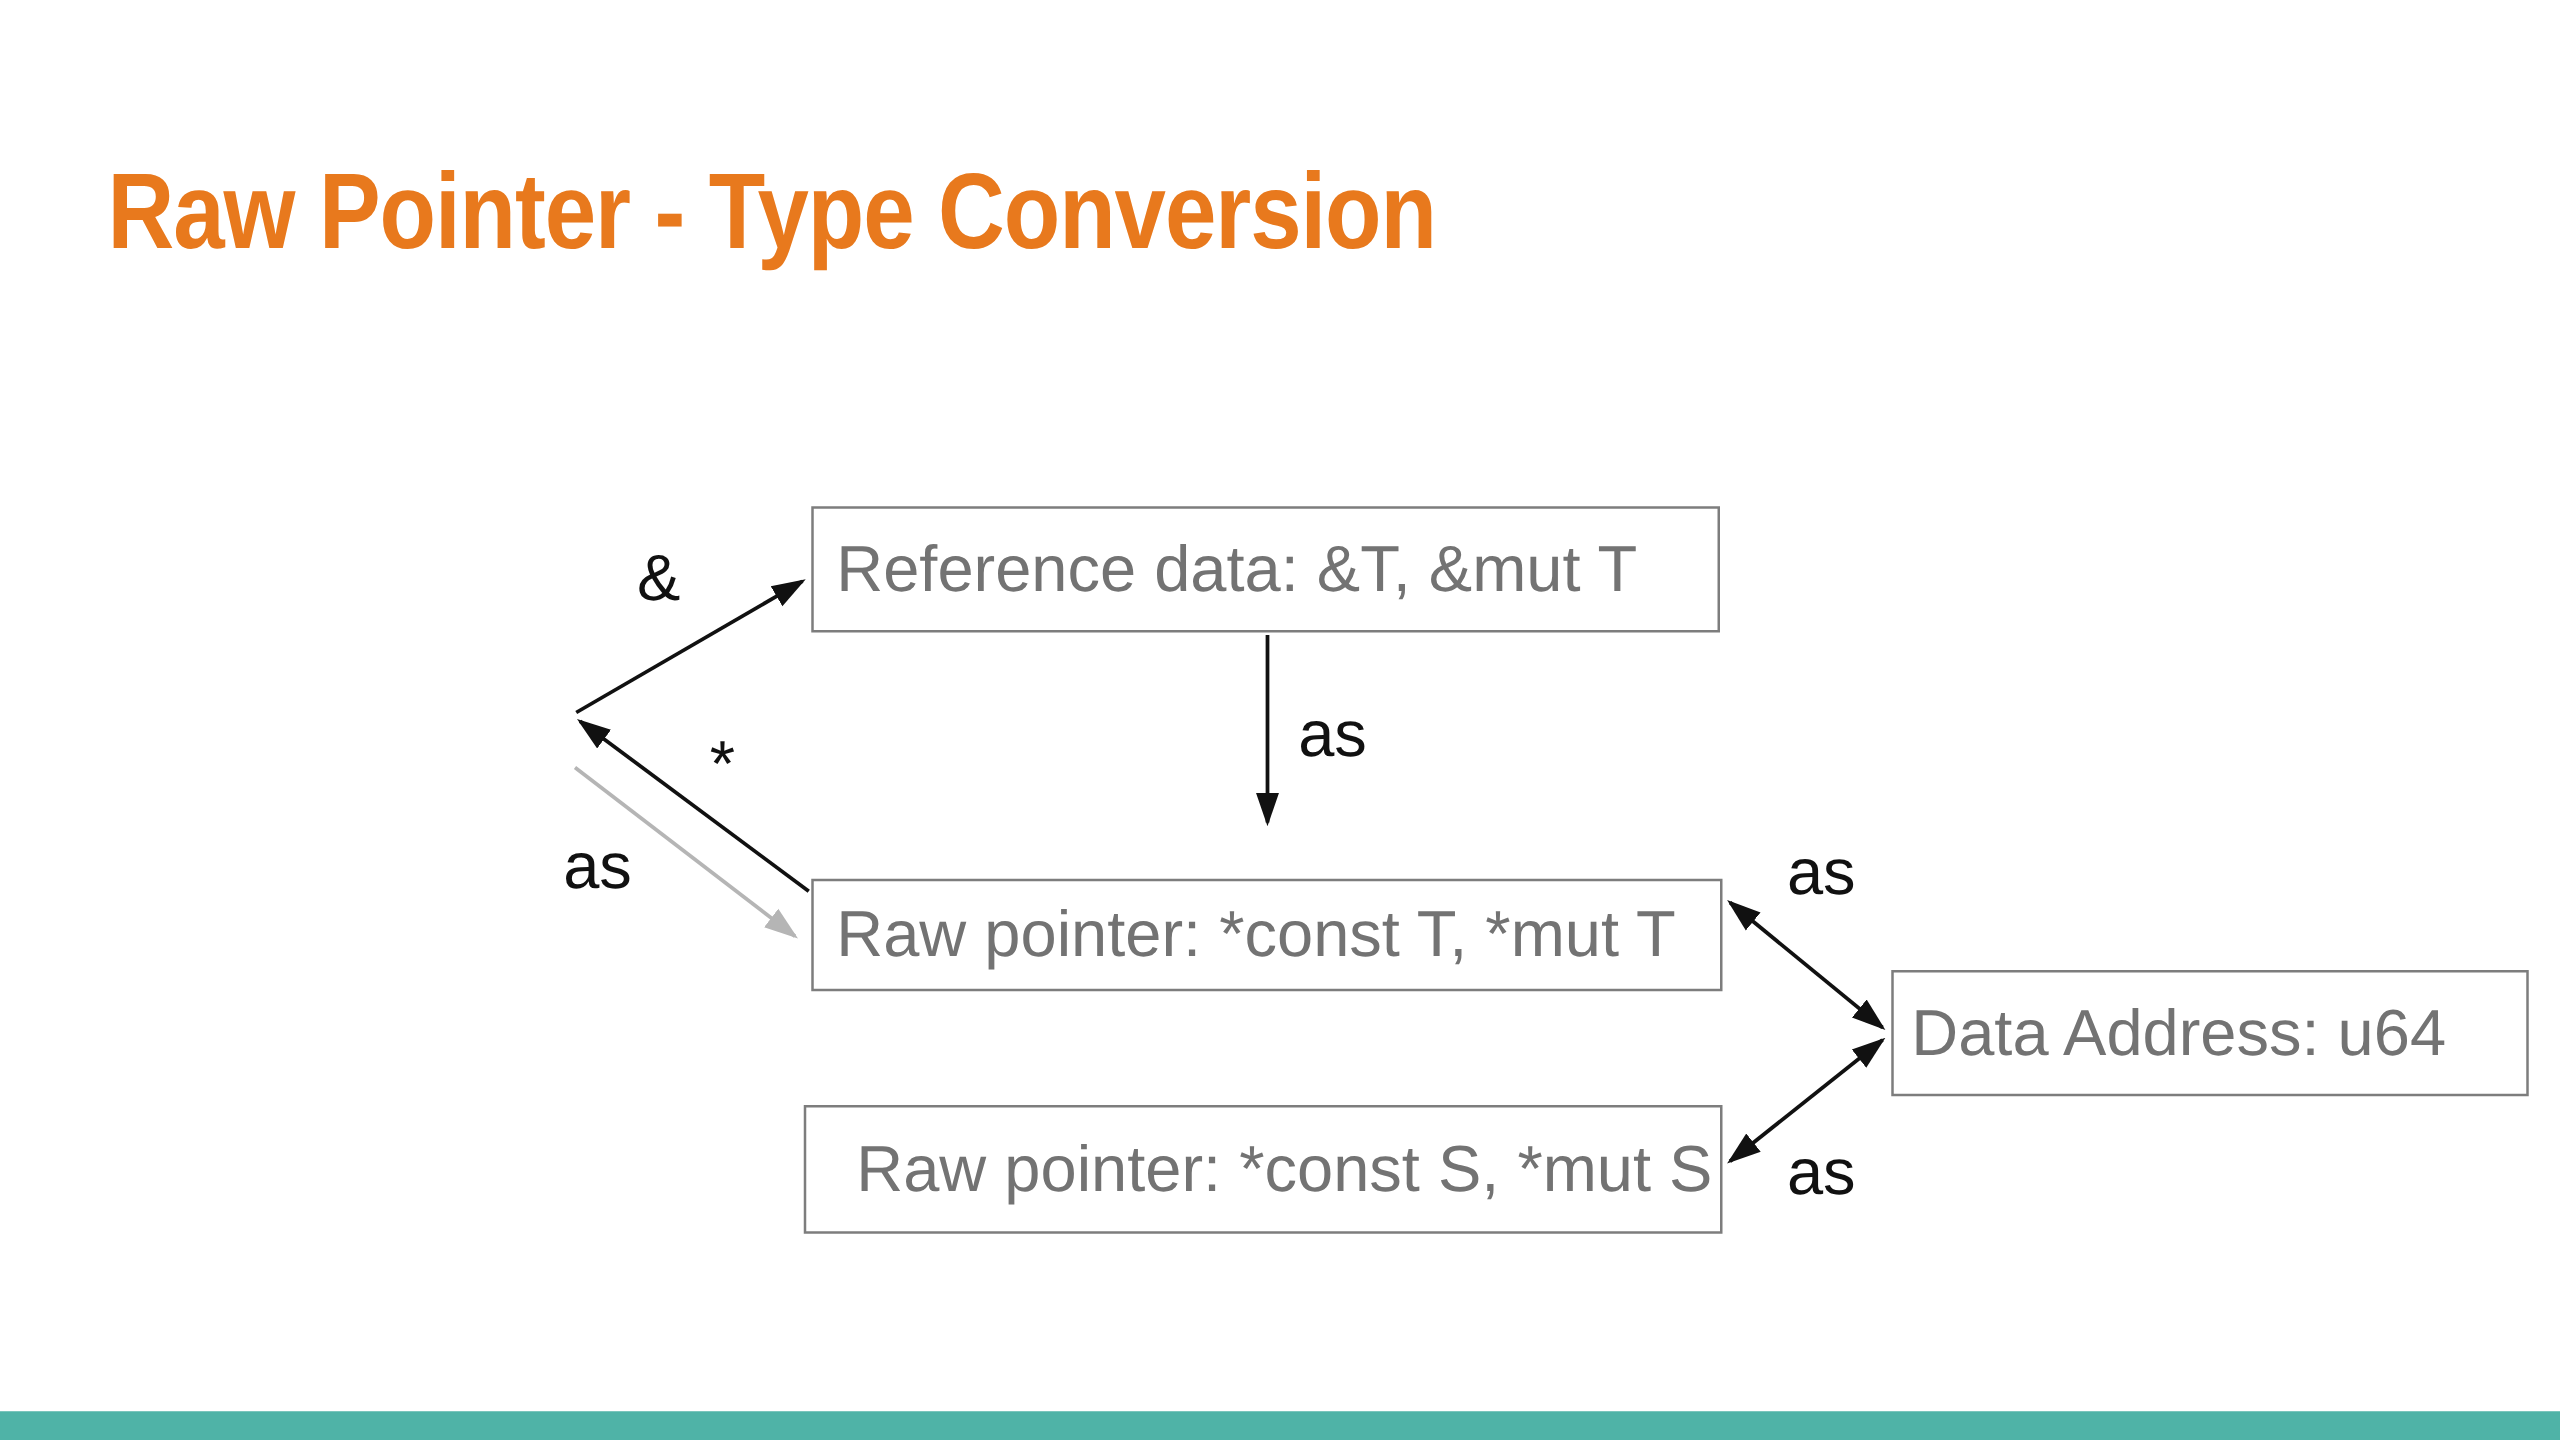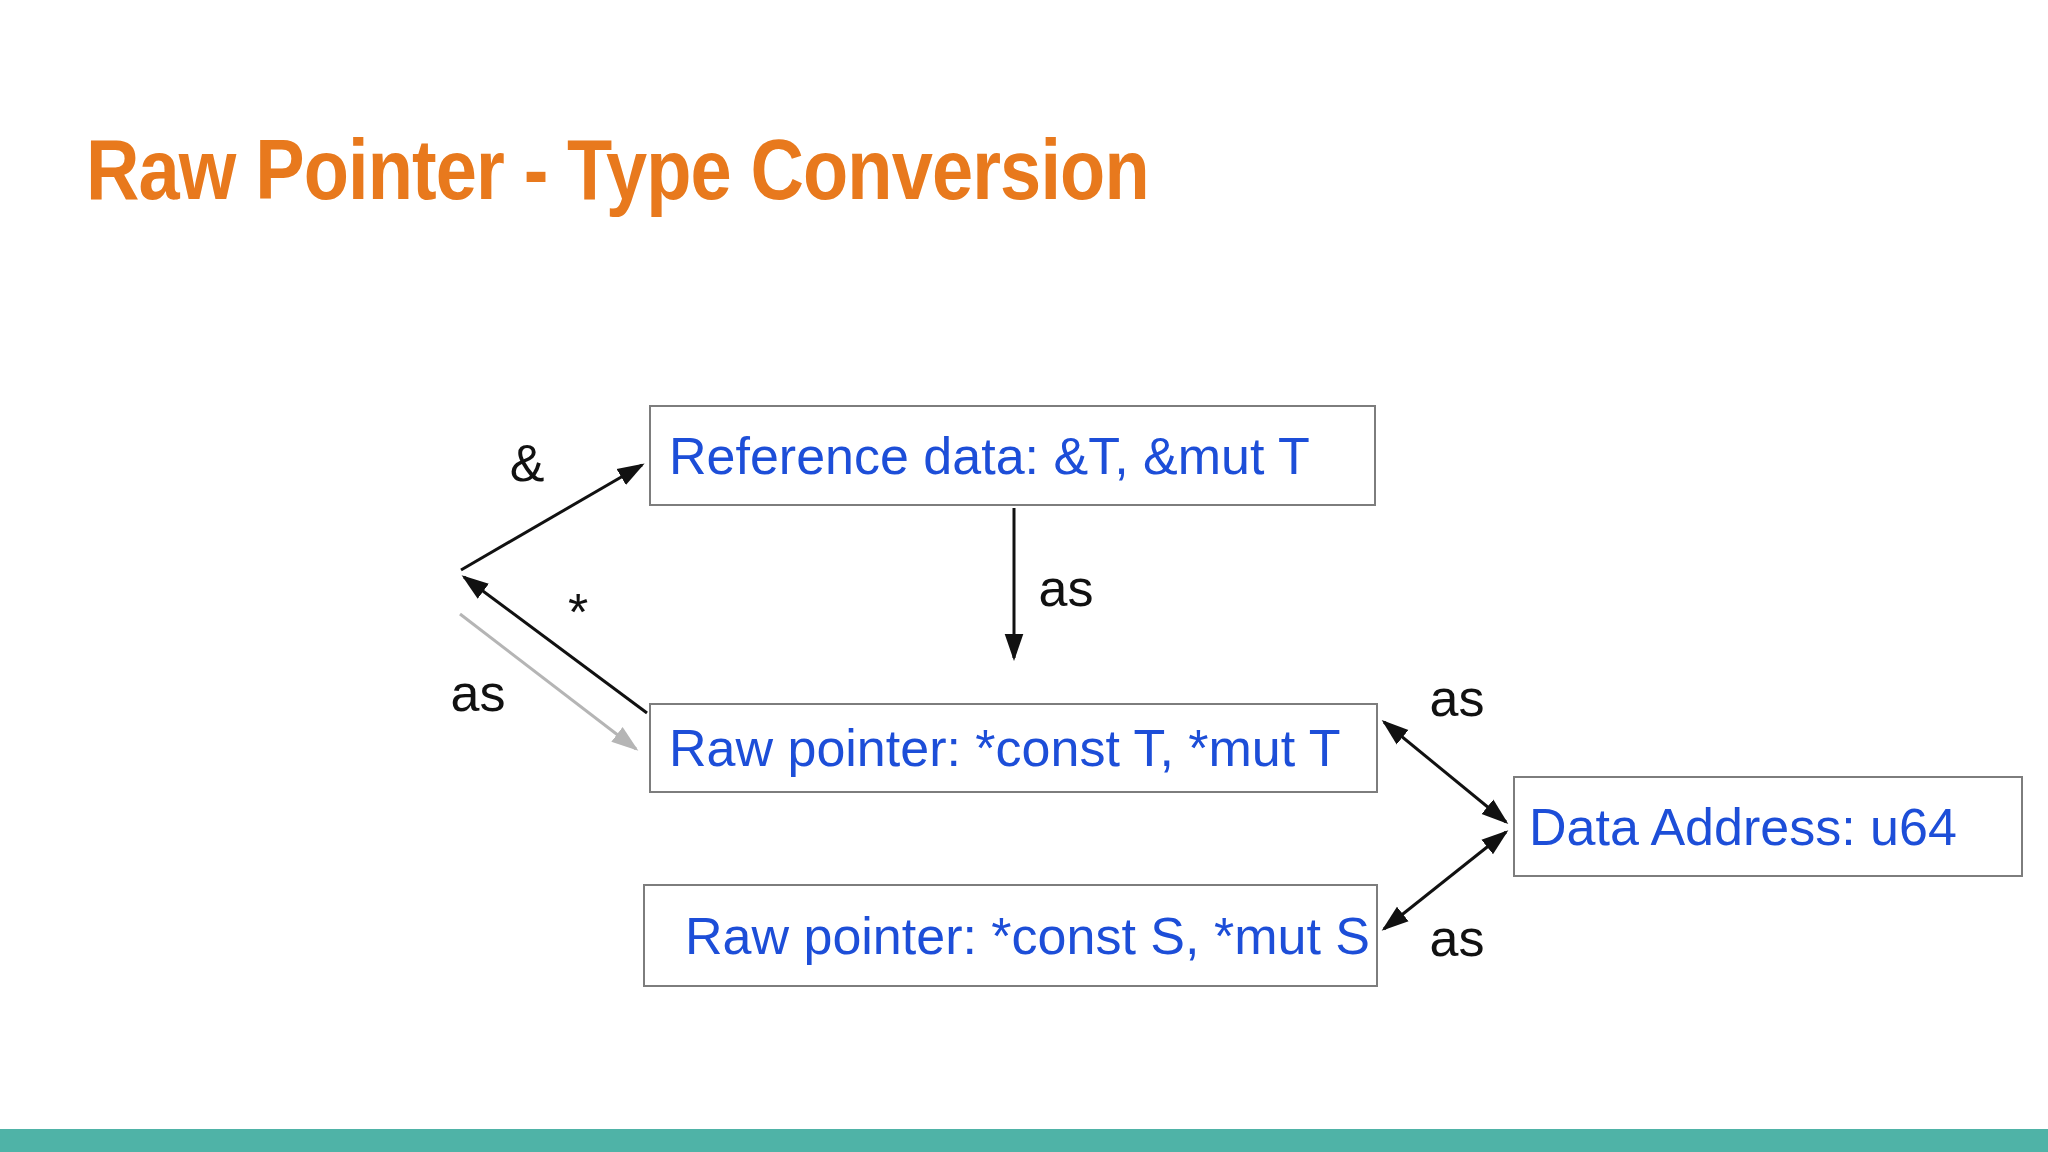--- a/index.html
+++ b/index.html
@@ -25,21 +25,21 @@
     transform-origin: left top;
   }
   .node {
     position: absolute;
     box-sizing: border-box;
     background: #ffffff;
     border: 2px solid var(--box_border, #7d7d7d);
     display: flex;
     align-items: center;
     font-size: 52px;
-    color: #1d4ed8;
+    color: #737373;
     padding-left: 18px;
     white-space: nowrap;
   }
   .node-data-t   { left: 158px;  top: 520px; width: 300px; height: 103px; padding-left: 26px; }
   .node-ref      { left: 649px;  top: 405px; width: 727px; height: 101px; }
   .node-raw-t    { left: 649px;  top: 703px; width: 729px; height: 90px; }
   .node-raw-s    { left: 643px;  top: 884px; width: 735px; height: 103px; padding-left: 40px; }
   .node-addr     { left: 1513px; top: 776px; width: 510px; height: 101px; padding-left: 14px; }
   .arrow-layer {
     position: absolute;

